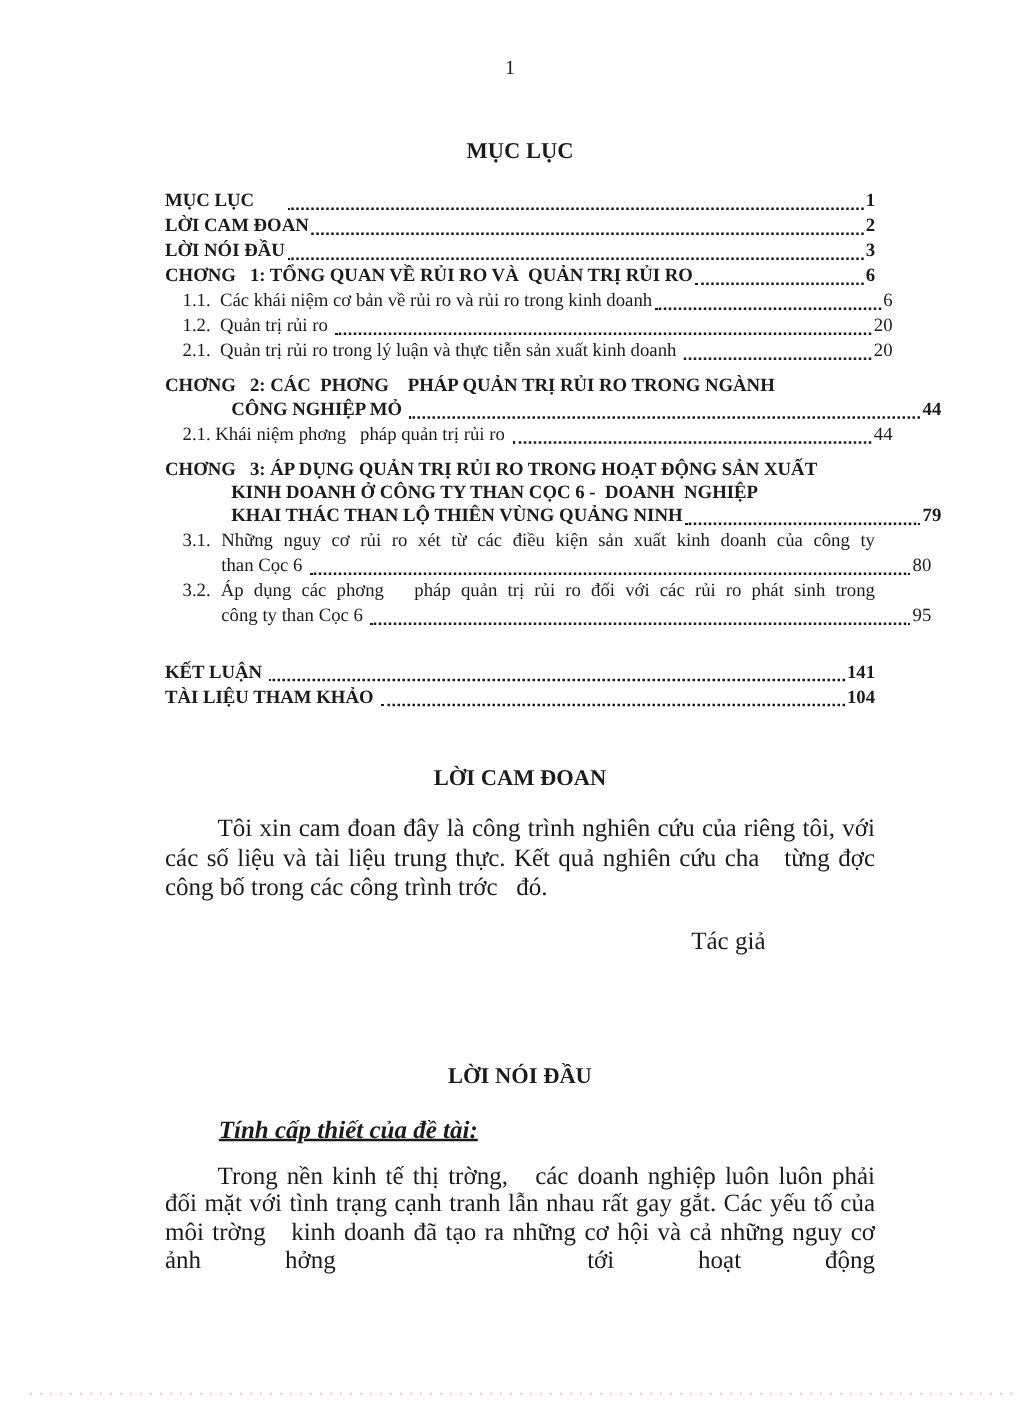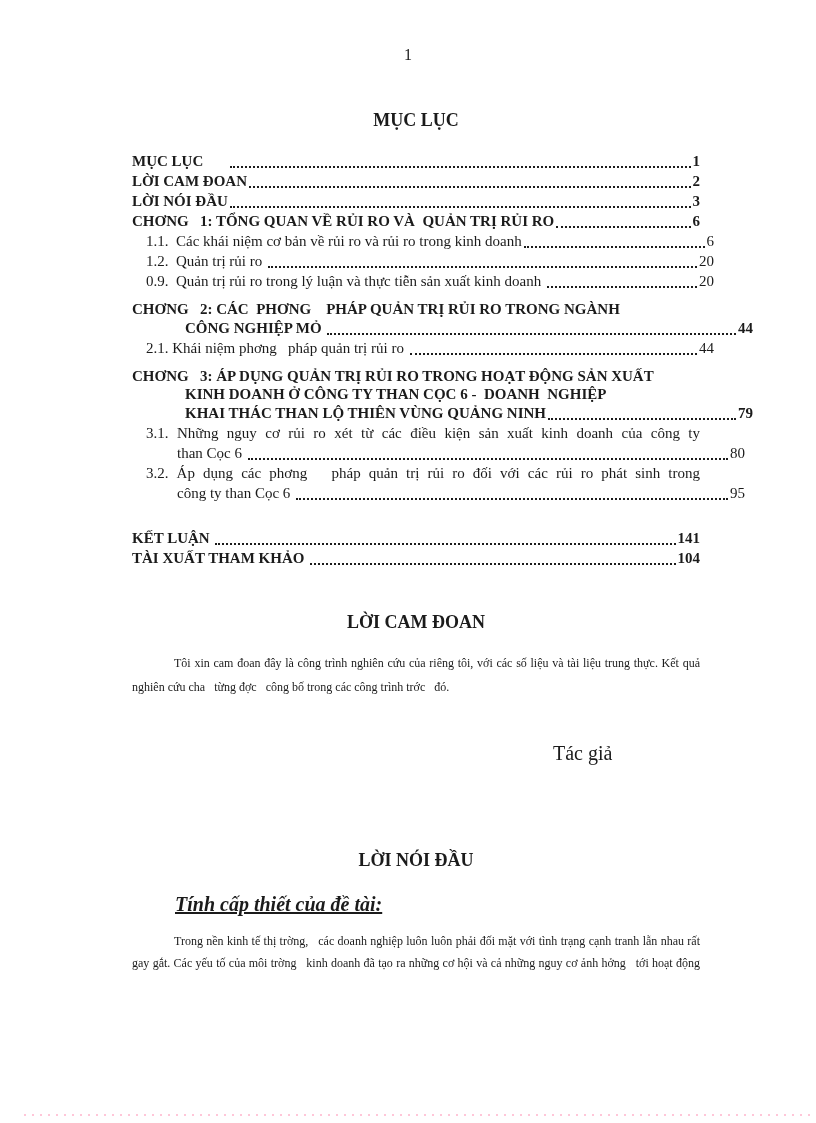--- a/index.html
+++ b/index.html
@@ -20,21 +20,21 @@
   .pg{flex:none;}
   .b{font-weight:bold;}
   .sub{margin-left:14px;}
   .cont-sub{margin-left:45px;}
   .cont-ch{margin-left:53px;}
   .gap .lbl{min-width:96px;}
   .grp{margin-top:9px;}
   .grp .line{line-height:18px;}
   .grp-end{margin-top:25px;}
   .just{text-align:justify;text-align-last:justify;}
-  .para{position:absolute;left:132px;width:568px;margin:0;font-size:12px;line-height:23.5px;
+  .para{position:absolute;left:132px;width:568px;margin:0;font-size:20px;line-height:23.5px;
         text-indent:42px;text-align:justify;white-space:pre-wrap;}
   #camdoan-body{top:652px;}
   #intro-body{top:930px;line-height:22.4px;text-align-last:justify;}
   .author{position:absolute;left:132px;top:742px;width:568px;font-size:20px;}
   .author span{margin-left:421px;}
   .subhead{position:absolute;left:175px;top:893px;font-size:20px;font-weight:bold;font-style:italic;
            text-decoration:underline;white-space:pre-wrap;}
   .bottom-dots{position:absolute;top:1114px;left:24px;right:6px;height:2px;
                background:repeating-linear-gradient(to right,#ffc6d8 0 2px,transparent 2px 8px);}
 </style>
@@ -77,21 +77,21 @@
     <span class="pg">6</span>
   </div>
 
   <div class="row sub">
     <span class="lbl">1.2.  Quản trị rủi ro </span>
     <span class="dots"></span>
     <span class="pg">20</span>
   </div>
 
   <div class="row sub">
-    <span class="lbl">0.9.  Quản trị rủi ro trong lý luận và thực tiễn sản xuất kinh doanh </span>
+    <span class="lbl">2.1.  Quản trị rủi ro trong lý luận và thực tiễn sản xuất kinh doanh </span>
     <span class="dots"></span>
     <span class="pg">20</span>
   </div>
 
   <div class="grp">
     <div class="line b">CHƠNG   2: CÁC  PHƠNG    PHÁP QUẢN TRỊ RỦI RO TRONG NGÀNH</div>
     <div class="row b cont-ch">
       <span class="lbl">CÔNG NGHIỆP MỎ </span>
       <span class="dots"></span>
       <span class="pg">44</span>
@@ -133,21 +133,21 @@
     </div>
   </div>
 
   <div class="row b grp-end">
     <span class="lbl">KẾT LUẬN </span>
     <span class="dots"></span>
     <span class="pg">141</span>
   </div>
 
   <div class="row b">
-    <span class="lbl">TÀI XUẤT THAM KHẢO </span>
+    <span class="lbl">TÀI LIỆU THAM KHẢO </span>
     <span class="dots"></span>
     <span class="pg">104</span>
   </div>
 
 </div>
 
 <h2 class="doc-title" id="camdoan-title">LỜI CAM ĐOAN</h2>
 
 <p class="para" id="camdoan-body">Tôi xin cam đoan đây là công trình nghiên cứu của riêng tôi, với các số liệu và tài liệu trung thực. Kết quả nghiên cứu cha   từng đợc   công bố trong các công trình trớc   đó.</p>
 

